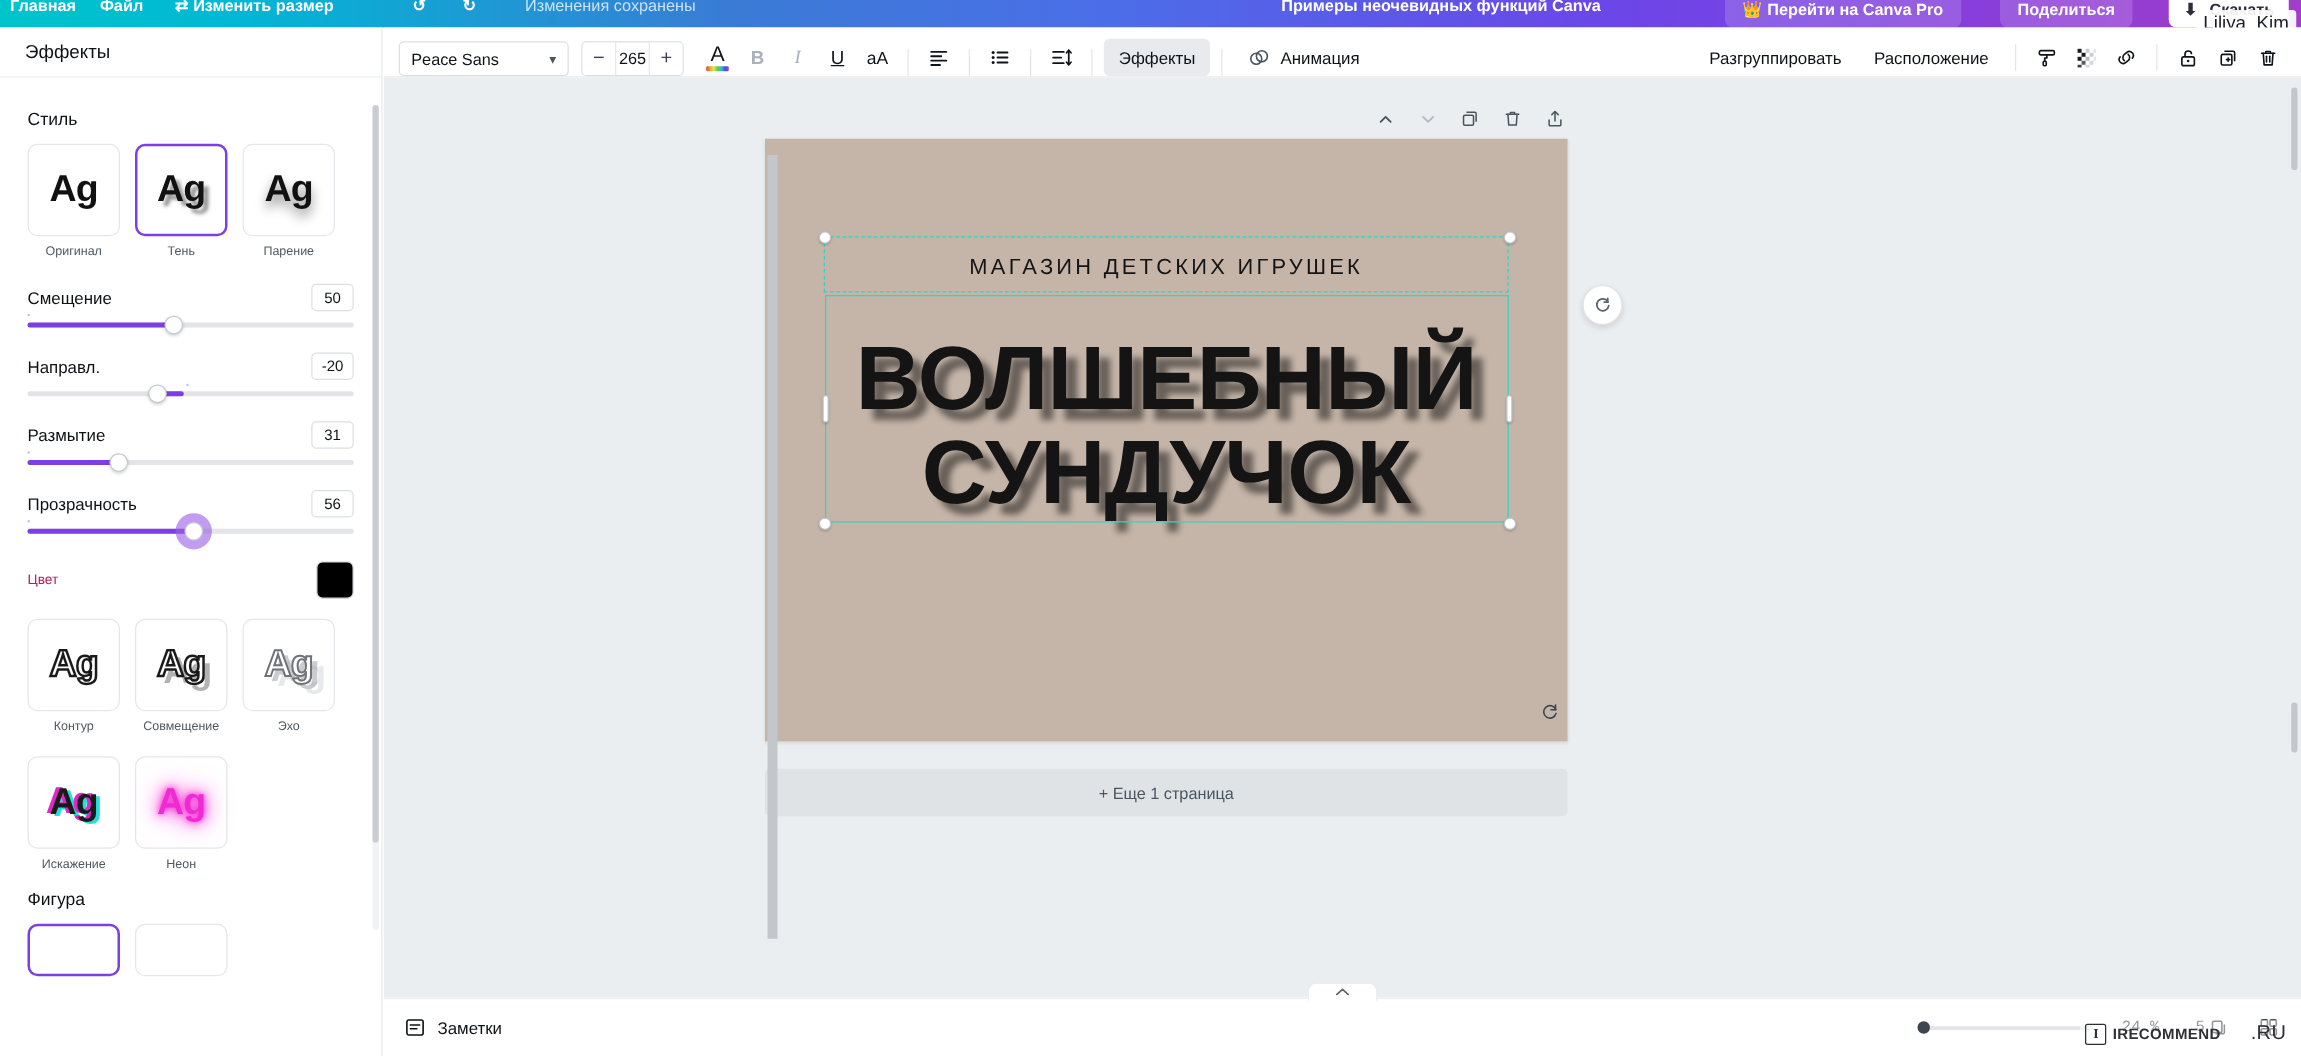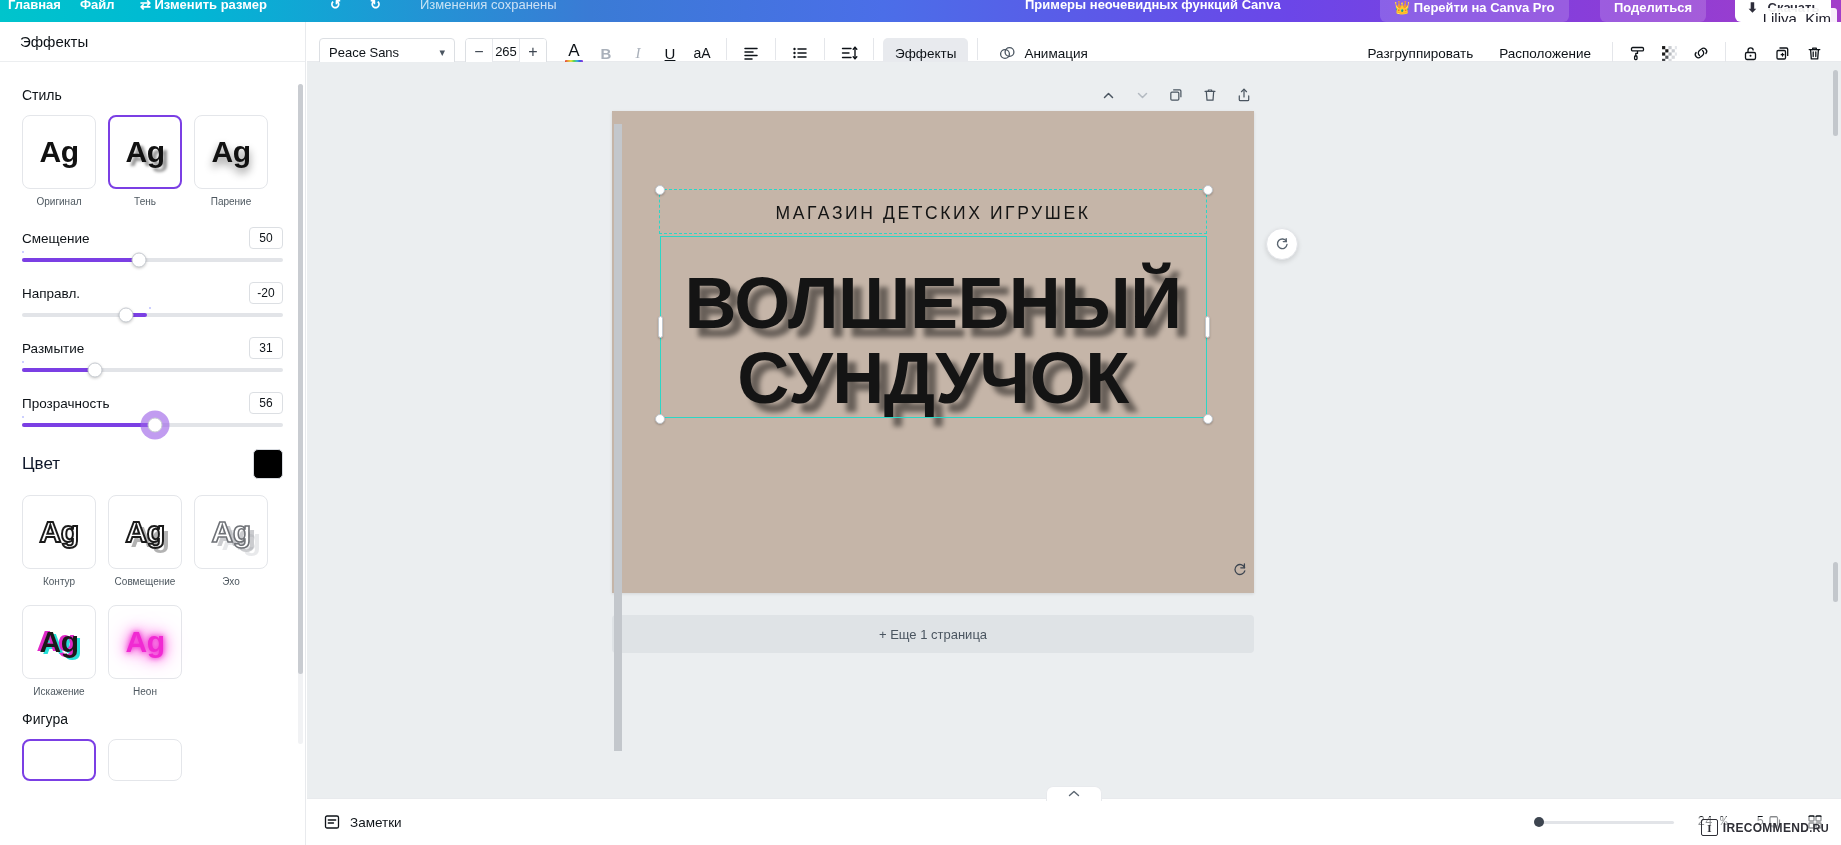--- a/index.html
+++ b/index.html
@@ -122,21 +122,21 @@
   }
   .track .dot-left {
     position: absolute; left: 0; top: -7px; width: 2px; height: 2px;
     background: #bcc0ff; border-radius: 50%;
   }
 
   .color-row {
     display: flex; align-items: center; justify-content: space-between;
     margin-top: 22px;
   }
-  .color-label { font-size: 17px; color: #0f172a; }
+  .color-label { font-size: 11px; color: #be185d; }
   .color-swatch {
     width: 30px; height: 30px; border-radius: 5px; background: #000;
     border: 1px solid #d8dbe0;
   }
 
   .grid3 { display: flex; gap: 12px; flex-wrap: wrap; margin-top: 16px; }
   .grid3 .preset { width: 74px; margin-bottom: 6px; }
 
   
   #sb-track {
@@ -145,21 +145,21 @@
   }
   #sb-thumb {
     position: absolute; left: 0; top: 0; width: 5px; height: 590px;
     background: #c9ccd1; border-radius: 3px;
   }
 
   
   #toolbar {
     position: absolute; left: 307px; top: 22px; right: 0; height: 40px;
     background: #ffffff; border-bottom: 1px solid #e8eaed;
-    display: flex; align-items: flex-start; padding: 16px 12px; gap: 2px;
+    display: flex; align-items: flex-end; padding: 0 12px; gap: 2px;
   }
   .font-select {
     width: 136px; height: 28px; border: 1px solid #dcdfe3; border-radius: 4px;
     display: flex; align-items: center; justify-content: space-between;
     padding: 0 9px; font-size: 13px; color: #0e1318; background: #fff;
     margin-right: 8px;
   }
   .size-group {
     display: flex; align-items: center; height: 28px;
     border: 1px solid #dcdfe3; border-radius: 4px; overflow: hidden;
@@ -329,21 +329,21 @@
   }
   #wm-box {
     width: 17px; height: 17px; border: 1.5px solid #2f2f36; border-radius: 2px;
     display: flex; align-items: center; justify-content: center;
     font-size: 11px; font-weight: 700; color: #2f2f36;
     font-family: "Liberation Serif", serif;
   }
   #wm-text {
     font-size: 12px; font-weight: 700; color: #2f2f36; letter-spacing: 0.3px;
   }
-  #wm-text .sub { font-weight: 700; font-size: 11px; }
+  #wm-text .sub { font-weight: 400; font-size: 16px; padding-left: 24px; }
 </style>
 </head>
 <body>
 
 <div id="topbar">
   <div class="tb-item" style="left:8px;">Главная</div>
   <div class="tb-item" style="left:80px;">Файл</div>
   <div class="tb-item" style="left:140px;">⇄&nbsp;<span>Изменить размер</span></div>
   <div class="tb-item" style="left:330px;">↺</div>
   <div class="tb-item" style="left:370px;">↻</div>

